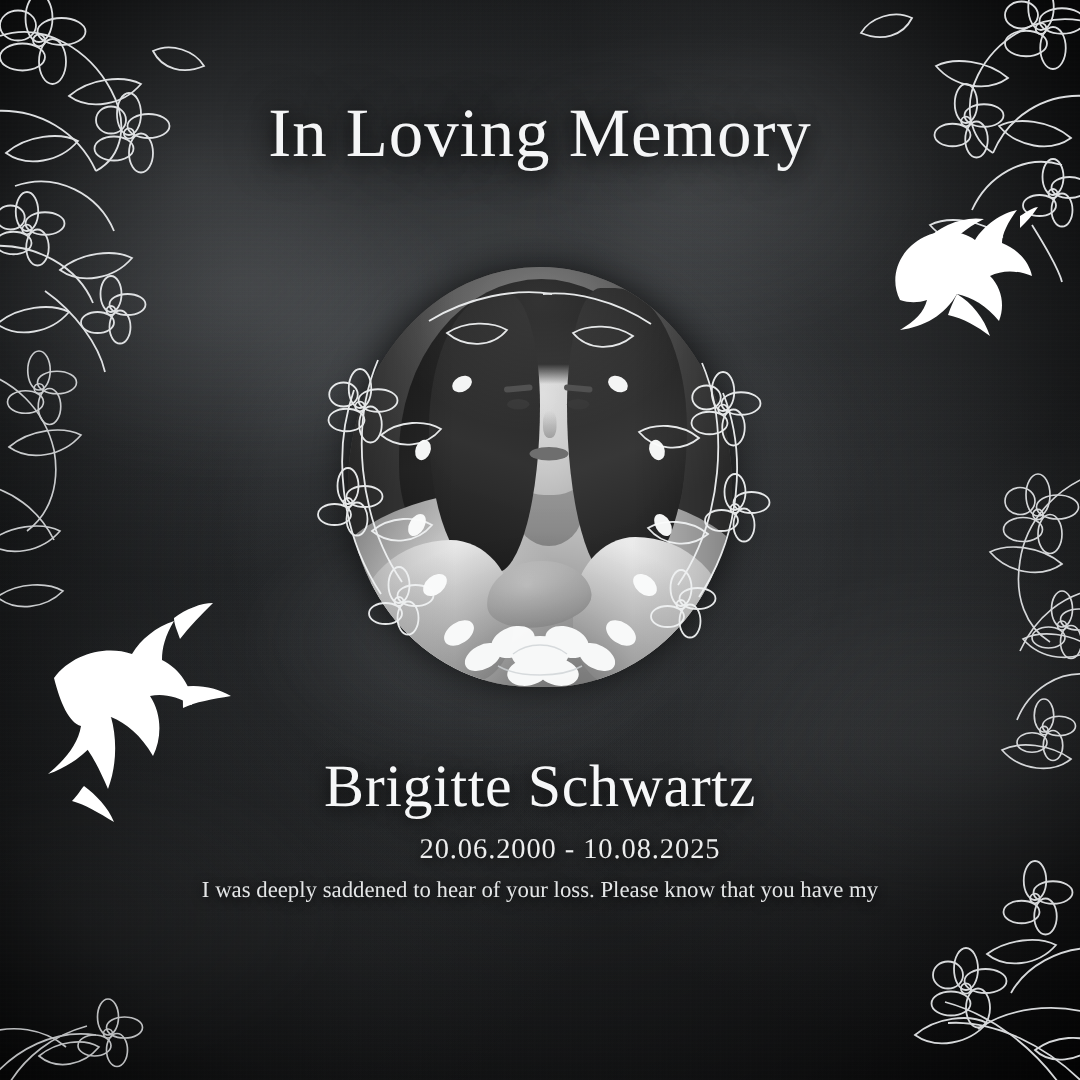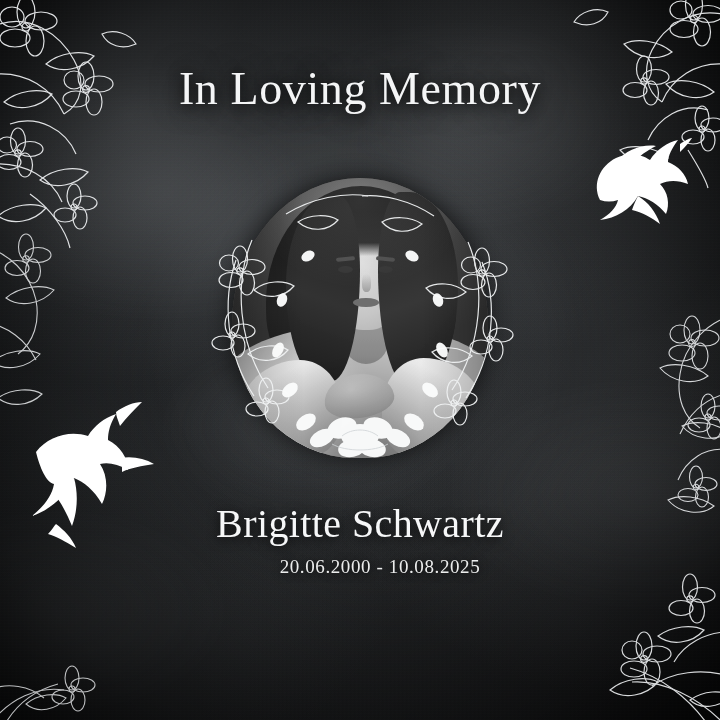--- a/index.html
+++ b/index.html
@@ -612,15 +612,16 @@
           <path d="M160 296 C170 288 186 288 196 296"></path>
           <path d="M150 304 C164 312 192 312 206 304"></path>
         </g>
       </svg>
     </div>
   </div>
 
   <div class="name">Brigitte Schwartz</div>
   <div class="dates">20.06.2000 - 10.08.2025</div>
   <div class="message">
+    <span>I was deeply saddened to hear of your loss. Please know that you have my</span>
   </div>
 
 </div>
 
 </body></html>

